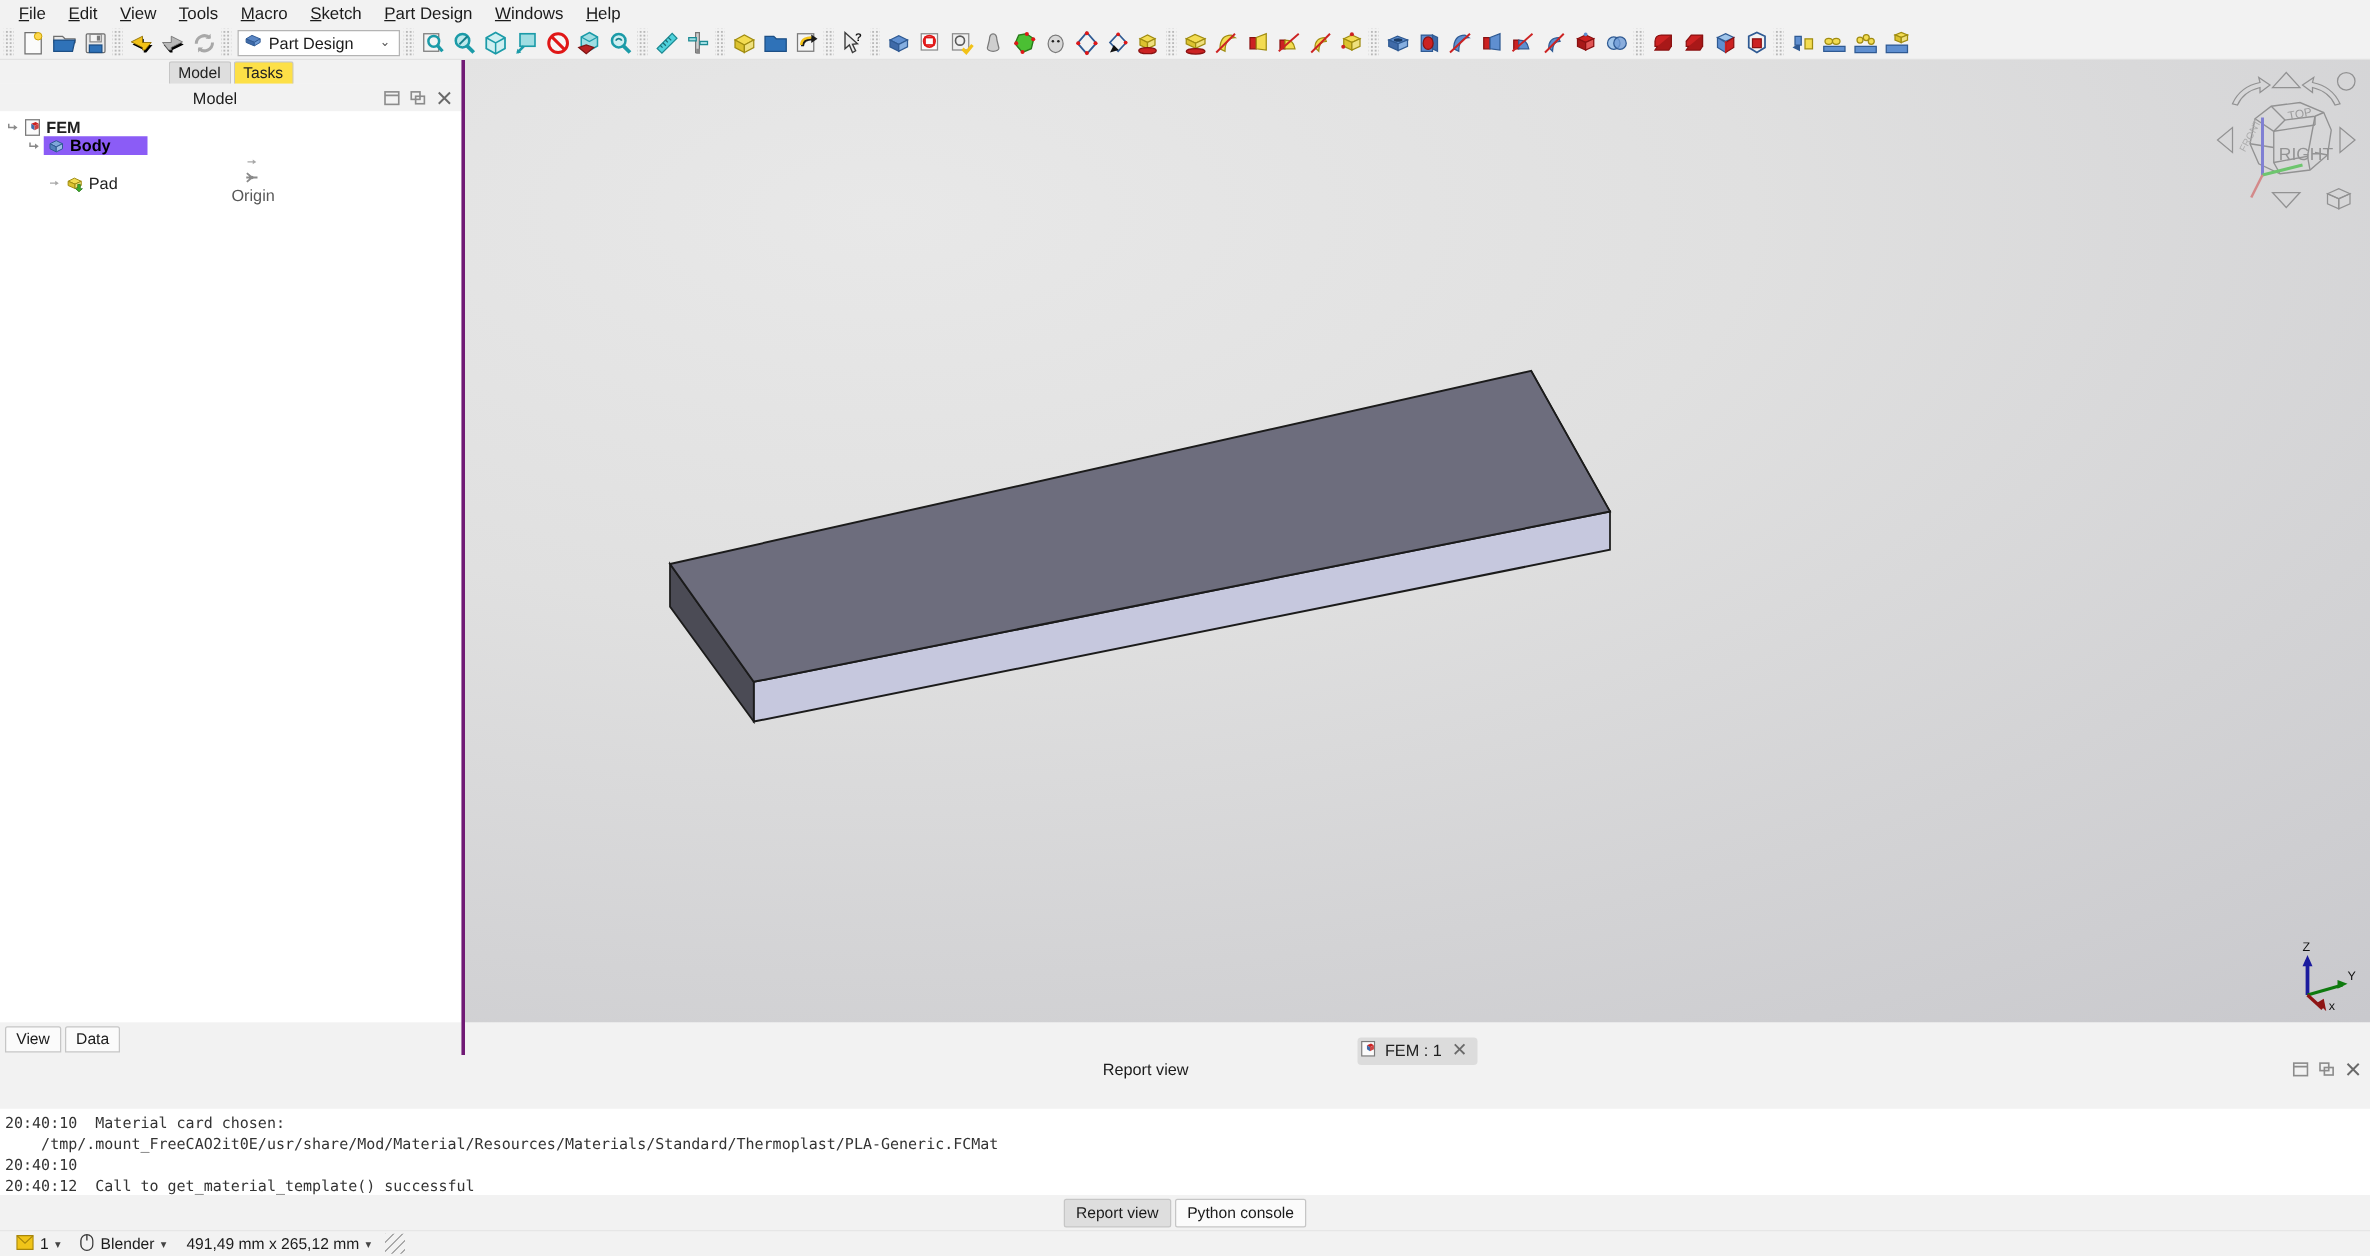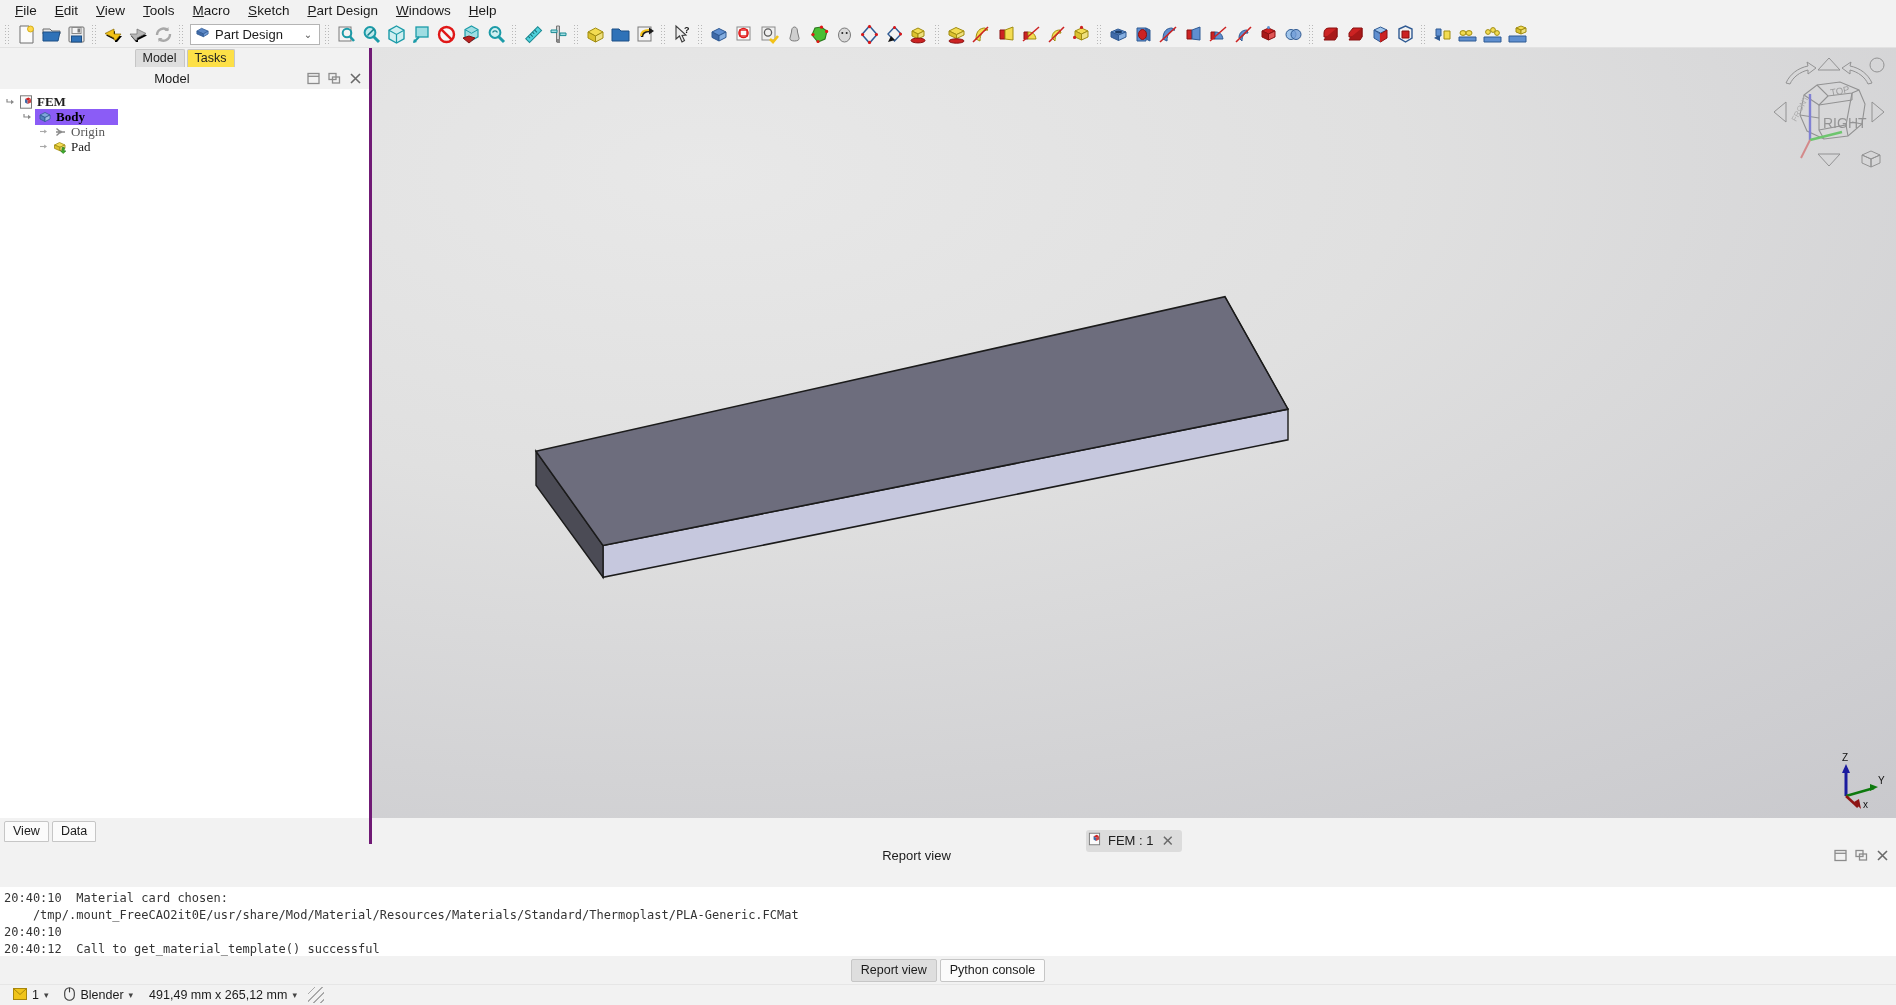--- a/index.html
+++ b/index.html
@@ -126,21 +126,21 @@
     font-size: 13px;
   }
   .tree-row {
     display: flex; align-items: center;
     height: 15px;
     padding-left: 2px;
     white-space: nowrap;
   }
   .tw { width: 16px; display:flex; align-items:center; justify-content:center; flex:none; color:#707070; font-size:11px;}
   .tree-icon { width:15px; height:14px; margin-right:4px; display:flex; align-items:center; justify-content:center; flex:none;}
-  .tree-label { font-size: 13px; font-family: Liberation Serif, serif; }
+  .tree-label { font-size: 13px; }
   .tree-label.bold { font-weight: bold; }
   .tree-label.sel {
     background: #8b5cf6;
     color: #000;
     font-weight: bold;
     padding: 0 4px 0 2px;
   }
   .tree-label.dim { color: #585858; }
 
   
@@ -713,21 +713,21 @@
               <svg width="14" height="13" viewBox="0 0 14 13">
                   <path d="M2 5 7 2.5 12 5l-5 2.5z" fill="#7fa6da" stroke="#2f5a93" stroke-width=".8"></path>
                   <path d="M2 5v4l5 2.5V7.5z" fill="#5280bb" stroke="#2f5a93" stroke-width=".8"></path>
                   <path d="M12 5v4l-5 2.5V7.5z" fill="#9dbde6" stroke="#2f5a93" stroke-width=".8"></path>
                 </svg>
             </span>
             <span>Body</span>
           </span>
         </div>
 
-        <div class="tree-row" style="padding-left:36px;">
+        <div class="tree-row" style="padding-left:36px;flex-direction:column;">
           <span class="tw">
             <svg width="11" height="11" viewBox="0 0 11 11">
                 <path d="M1 5.5h5" fill="none" stroke="#a8a8a8" stroke-width="1.1"></path>
                 <path d="M8 5.5 5.2 3.6v3.8z" fill="#a8a8a8"></path>
               </svg>
           </span>
           <span class="tree-icon">
             <svg width="14" height="14" viewBox="0 0 14 14">
                 <path d="M3 7h9M7.5 7 3.5 3.5M7.5 7 3.5 10.5" stroke="#8a8a8a" stroke-width="1.5" fill="none"></path>
                 <circle cx="7.5" cy="7" r="1.4" fill="#8a8a8a"></circle>

